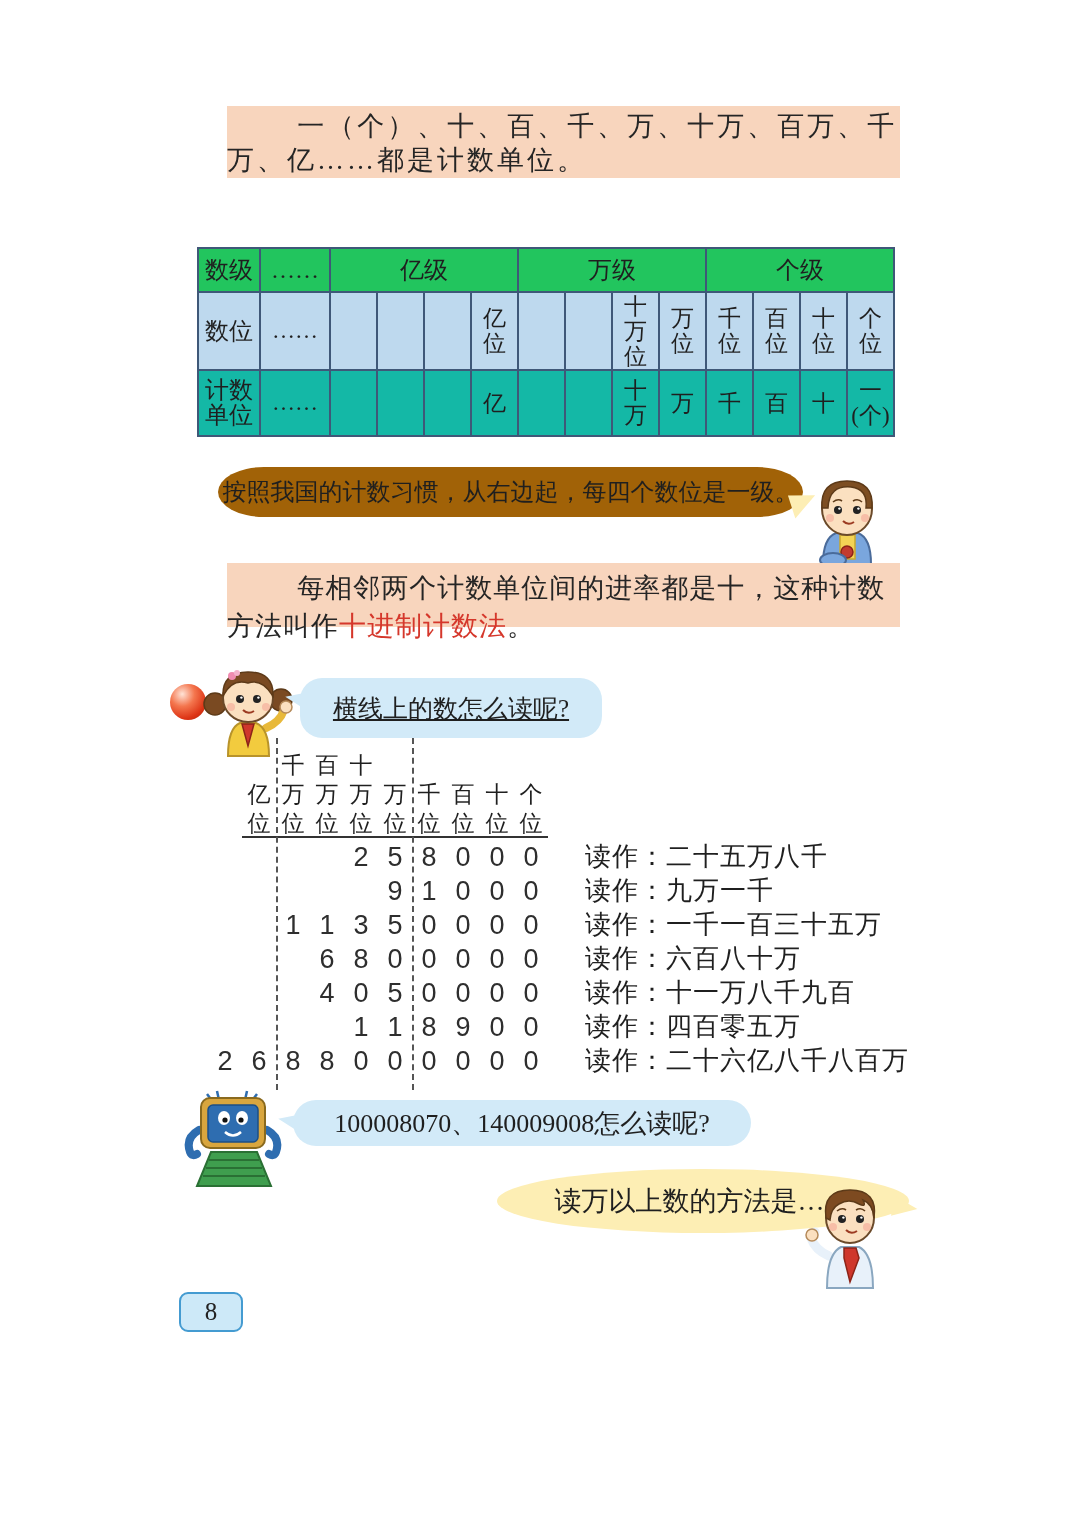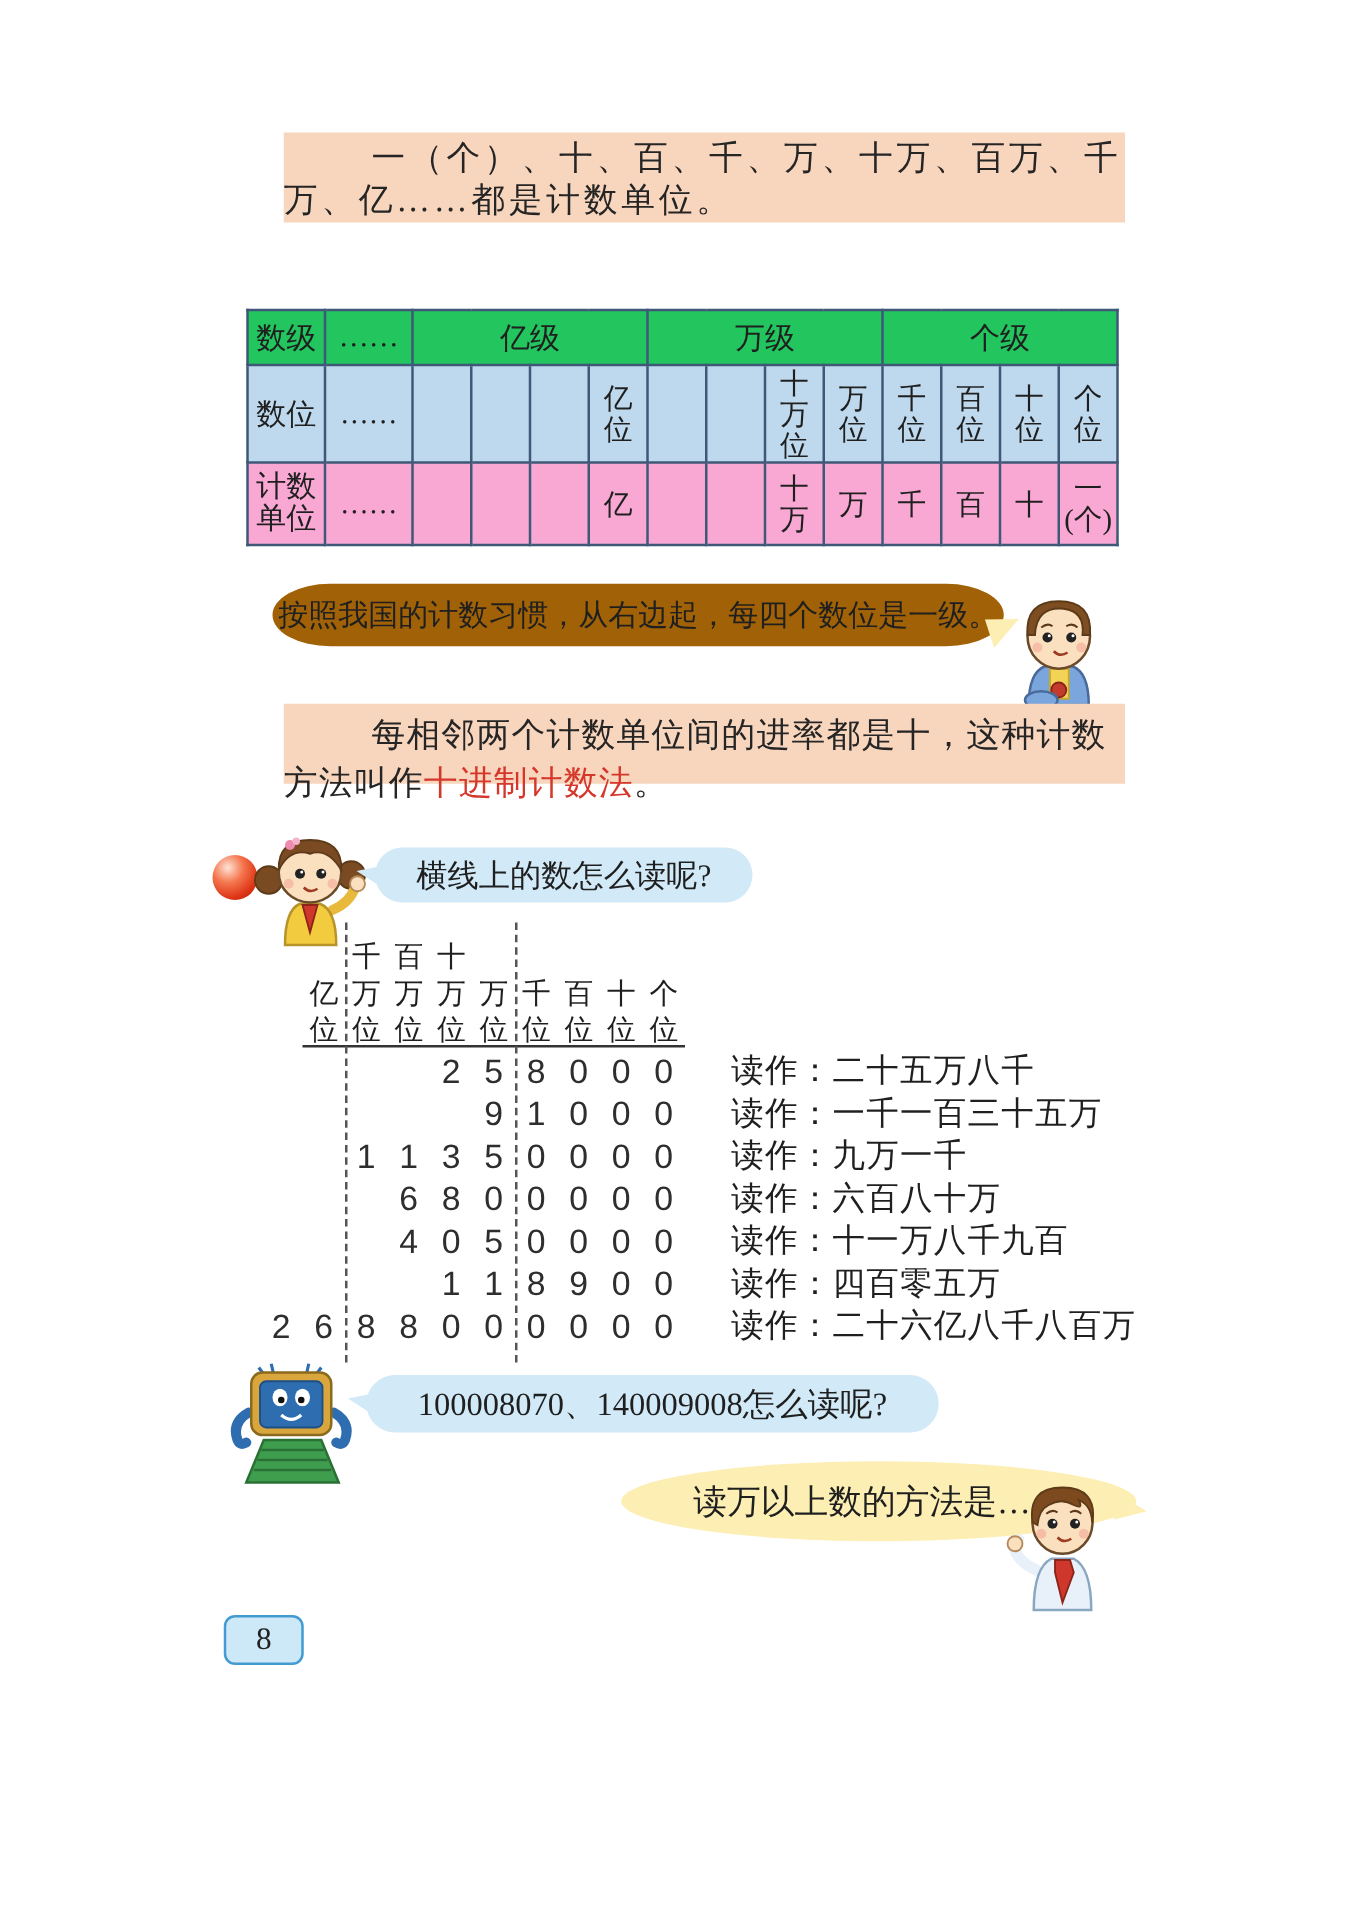--- a/index.html
+++ b/index.html
@@ -17,31 +17,31 @@
   #rule-box .red { color:#d5372b; }
 
   #prompt-line { position:absolute; left:205px; top:206px; font-size:27px; letter-spacing:1px; }
 
   
   #pv-table-wrap { position:absolute; left:197px; top:247px; }
   table.pvt { border-collapse:collapse; table-layout:fixed; }
   table.pvt td { border:2px solid #3f5878; text-align:center; vertical-align:middle; padding:0; font-size:23px; }
   table.pvt tr.r1 td { height:42px; background:#22c55e; font-size:24px; }
   table.pvt tr.r2 td { height:76px; background:#bed9ee; }
-  table.pvt tr.r3 td { height:64px; background:#f9a8d4; }
+  table.pvt tr.r3 td { height:64px; background:#14b8a6; }
   table.pvt .stack div { line-height:25px; }
   table.pvt td.lbl { font-size:24px; }
 
   
   .bubble { position:absolute; display:flex; align-items:center; justify-content:center; box-sizing:border-box; }
   .bubble .txt { white-space:nowrap; }
   #tip-bubble { left:218px; top:467px; width:585px; height:50px; background:#a16207; border-radius:46px / 25px; font-size:24px; }
   #tip-bubble .tail { position:absolute; right:-14px; bottom:2px; width:0; height:0;
       border-top:8px solid transparent; border-bottom:16px solid transparent; border-left:26px solid #fdeeb4; transform:rotate(-18deg); }
-  #girl-bubble { left:300px; top:678px; width:302px; height:44px; background:#d2eaf8; border-radius:22px; font-size:25px; }
+  #girl-bubble { left:300px; top:678px; width:302px; height:60px; background:#d2eaf8; border-radius:22px; font-size:25px;text-decoration:underline; }
   #girl-bubble .tail { position:absolute; left:-15px; top:13px; width:0; height:0;
       border-top:7px solid transparent; border-bottom:11px solid transparent; border-right:22px solid #d2eaf8; transform:rotate(6deg); }
   #computer-bubble { left:293px; top:1100px; width:458px; height:46px; background:#d2eaf8; border-radius:23px; font-size:26px; }
   #computer-bubble .tail { position:absolute; left:-15px; top:13px; width:0; height:0;
       border-top:7px solid transparent; border-bottom:11px solid transparent; border-right:22px solid #d2eaf8; transform:rotate(6deg); }
   #method-bubble { left:497px; top:1169px; width:412px; height:64px; background:#fdeeb4; border-radius:50%; font-size:27px; }
   #method-bubble .tail { position:absolute; right:-8px; top:30px; width:0; height:0;
       border-top:7px solid transparent; border-bottom:13px solid transparent; border-left:24px solid #fdeeb4; transform:rotate(14deg); }
 
   
@@ -348,22 +348,22 @@
           <div class="dcell">0</div>
           <div class="dcell">0</div>
           <div class="dcell">0</div>
           <div class="dcell">0</div>
           <div class="dcell">0</div>
         </div>
       </div>
   </div>
   <div id="readings">
       <div class="rline">读作：二十五万八千</div>
+      <div class="rline">读作：九万一千</div>
       <div class="rline">读作：一千一百三十五万</div>
-      <div class="rline">读作：九万一千</div>
       <div class="rline">读作：六百八十万</div>
       <div class="rline">读作：十一万八千九百</div>
       <div class="rline">读作：四百零五万</div>
       <div class="rline">读作：二十六亿八千八百万</div>
     </div>
 
   <svg class="chr" style="left:183px;top:1090px" width="102" height="102" viewBox="0 0 102 102">
     <path d="M30,12 l-6,-8 M36,10 l-2,-9 M68,12 l6,-8 M62,10 l2,-9" stroke="#2e6db0" stroke-width="2.5" fill="none"></path>
     <path d="M16,40 Q2,48 7,62 Q9,67 14,64" fill="none" stroke="#2e6db0" stroke-width="8" stroke-linecap="round"></path>
     <path d="M84,40 Q98,48 93,62 Q91,67 86,64" fill="none" stroke="#2e6db0" stroke-width="8" stroke-linecap="round"></path>

